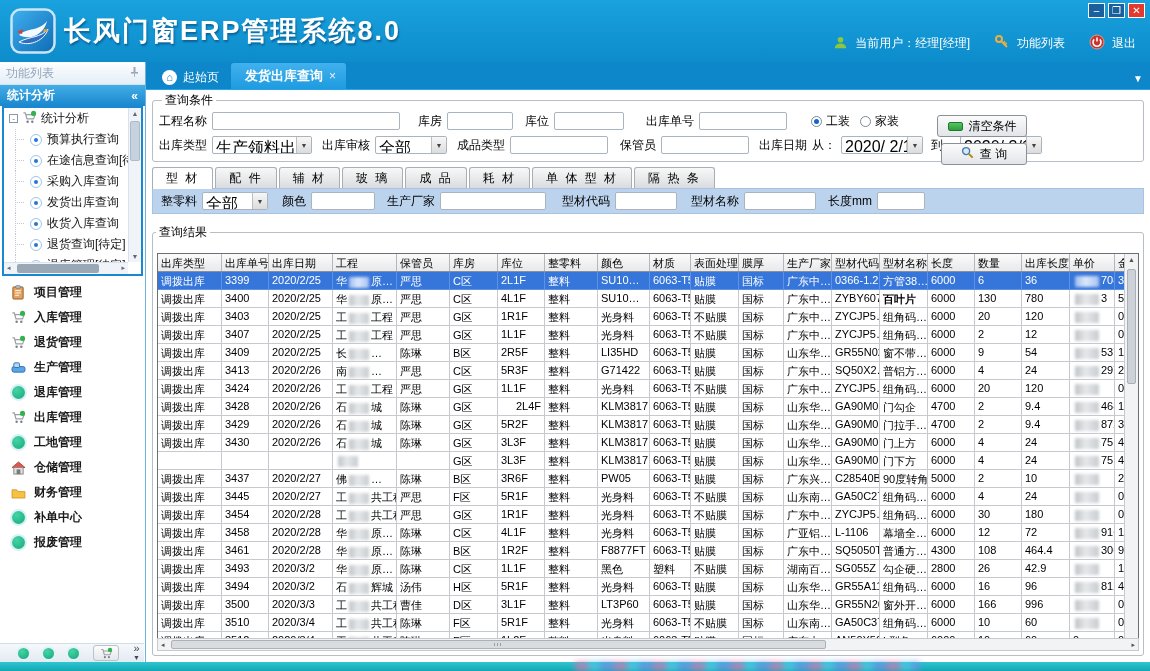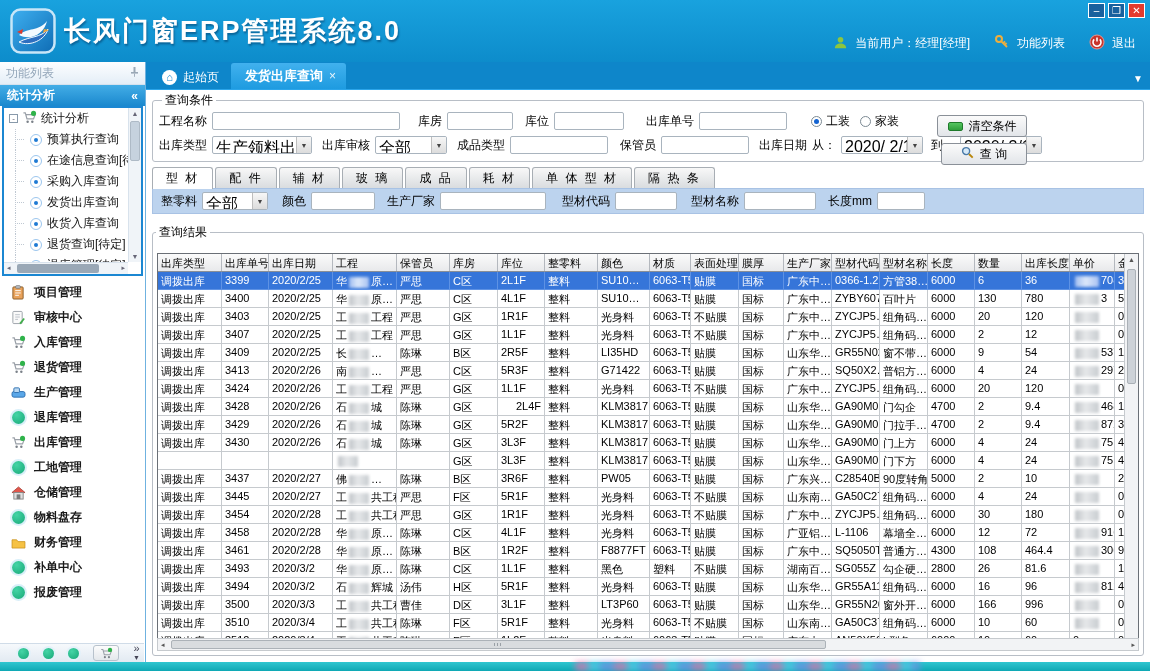--- a/index.html
+++ b/index.html
@@ -223,30 +223,20 @@
             <svg width="14" height="15" viewBox="0 0 15 16">
               <rect x="2" y="2" width="11" height="13" rx="1" fill="#E8A25B" stroke="#8A5A22"></rect>
               <rect x="5" y="0.8" width="5" height="2.6" rx="0.8" fill="#C9CDD2" stroke="#777"></rect>
               <path d="M4.5 6h6M4.5 8.5h6M4.5 11h4" stroke="#FFF" stroke-width="1"></path>
             </svg>
           </span>
           <span>项目管理</span>
         </div>
         <div class="nav-item">
           <span class="nav-ic">
-            <svg width="14" height="15" viewBox="0 0 15 16">
-              <rect x="2" y="1.5" width="10" height="13" rx="1" fill="#FAFAFA" stroke="#9AA0A8"></rect>
-              <path d="M4.5 5h5M4.5 7.5h5M4.5 10h3" stroke="#B8BEC6" stroke-width="1"></path>
-              <path d="M9 14l4.5-5.5 1.3 1-4.3 5.6z" fill="#3FAE49"></path>
-            </svg>
-          </span>
-          <span>审核中心</span>
-        </div>
-        <div class="nav-item">
-          <span class="nav-ic">
             <svg width="15" height="15" viewBox="0 0 16 16">
               <path d="M1.5 3h2l1.8 6.5h7L14 5H4" fill="none" stroke="#9AA0A8" stroke-width="1.3"></path>
               <circle cx="6" cy="12.5" r="1.3" fill="#7A8088"></circle>
               <circle cx="11" cy="12.5" r="1.3" fill="#7A8088"></circle>
               <circle cx="12.3" cy="3.6" r="2.7" fill="#2FB34A"></circle>
             </svg>
           </span>
           <span>入库管理</span>
         </div>
         <div class="nav-item">
@@ -294,26 +284,20 @@
         </div>
         <div class="nav-item">
           <span class="nav-ic">
             <svg width="15" height="14" viewBox="0 0 16 15">
               <path d="M1 7 8 1l7 6z" fill="#E2574C" stroke="#9E3A30" stroke-width="0.8"></path>
               <rect x="3" y="7" width="10" height="7" fill="#E0E0E0" stroke="#888"></rect>
               <rect x="6" y="9" width="4" height="5" fill="#7A7A7A"></rect>
             </svg>
           </span>
           <span>仓储管理</span>
-        </div>
-        <div class="nav-item">
-          <span class="nav-ic">
-            <span class="ic-dot"></span>
-          </span>
-          <span>物料盘存</span>
         </div>
         <div class="nav-item">
           <span class="nav-ic">
             <svg width="15" height="12" viewBox="0 0 16 13">
               <path d="M1 3h5l1.5 2H15v7H1z" fill="#F6C244" stroke="#C8901A" stroke-width="0.8"></path>
             </svg>
           </span>
           <span>财务管理</span>
         </div>
         <div class="nav-item">
@@ -518,21 +502,21 @@
                 <div class="gcell" style="width: 53px;">严思</div>
                 <div class="gcell" style="width: 48px;">C区</div>
                 <div class="gcell" style="width: 47px;">4L1F</div>
                 <div class="gcell" style="width: 53px;">整料</div>
                 <div class="gcell" style="width: 52px;">SU10…</div>
                 <div class="gcell" style="width: 41px;">6063-T5</div>
                 <div class="gcell" style="width: 48px;">贴膜</div>
                 <div class="gcell" style="width: 45px;">国标</div>
                 <div class="gcell" style="width: 48px;">广东中…</div>
                 <div class="gcell" style="width: 48px;">ZYBY607</div>
-                <div class="gcell" style="width: 48px;">百叶片</div>
+                <div class="gcell" style="width: 48px; font-weight: bold;">百叶片</div>
                 <div class="gcell" style="width: 47px;">6000</div>
                 <div class="gcell" style="width: 47px;">130</div>
                 <div class="gcell" style="width: 48px;">780</div>
                 <div class="gcell" style="width: 45px;"><span class="blurbox" style="width: 24px;"></span>3</div>
                 <div class="gcell" style="width: 40px;">535</div>
               </div>
               <div class="grow">
                 <div class="gcell" style="width: 64px;">调拨出库</div>
                 <div class="gcell" style="width: 47px;">3403</div>
                 <div class="gcell" style="width: 64px;">2020/2/25</div>
@@ -851,21 +835,21 @@
                 <div class="gcell" style="width: 53px;">整料</div>
                 <div class="gcell" style="width: 52px;">黑色</div>
                 <div class="gcell" style="width: 41px;">塑料</div>
                 <div class="gcell" style="width: 48px;">不贴膜</div>
                 <div class="gcell" style="width: 45px;">国标</div>
                 <div class="gcell" style="width: 48px;">湖南百…</div>
                 <div class="gcell" style="width: 48px;">SG055Z</div>
                 <div class="gcell" style="width: 48px;">勾企硬…</div>
                 <div class="gcell" style="width: 47px;">2800</div>
                 <div class="gcell" style="width: 47px;">26</div>
-                <div class="gcell" style="width: 48px;">81.6</div>
+                <div class="gcell" style="width: 48px;">42.9</div>
                 <div class="gcell" style="width: 45px;"><span class="blurbox" style="width: 24px;"></span></div>
                 <div class="gcell" style="width: 40px;">182</div>
               </div>
               <div class="grow">
                 <div class="gcell" style="width: 64px;">调拨出库</div>
                 <div class="gcell" style="width: 47px;">3494</div>
                 <div class="gcell" style="width: 64px;">2020/3/2</div>
                 <div class="gcell" style="width: 64px;">石<span class="blurbox" style="width: 20px;"></span>辉城</div>
                 <div class="gcell" style="width: 53px;">汤伟</div>
                 <div class="gcell" style="width: 48px;">H区</div>

